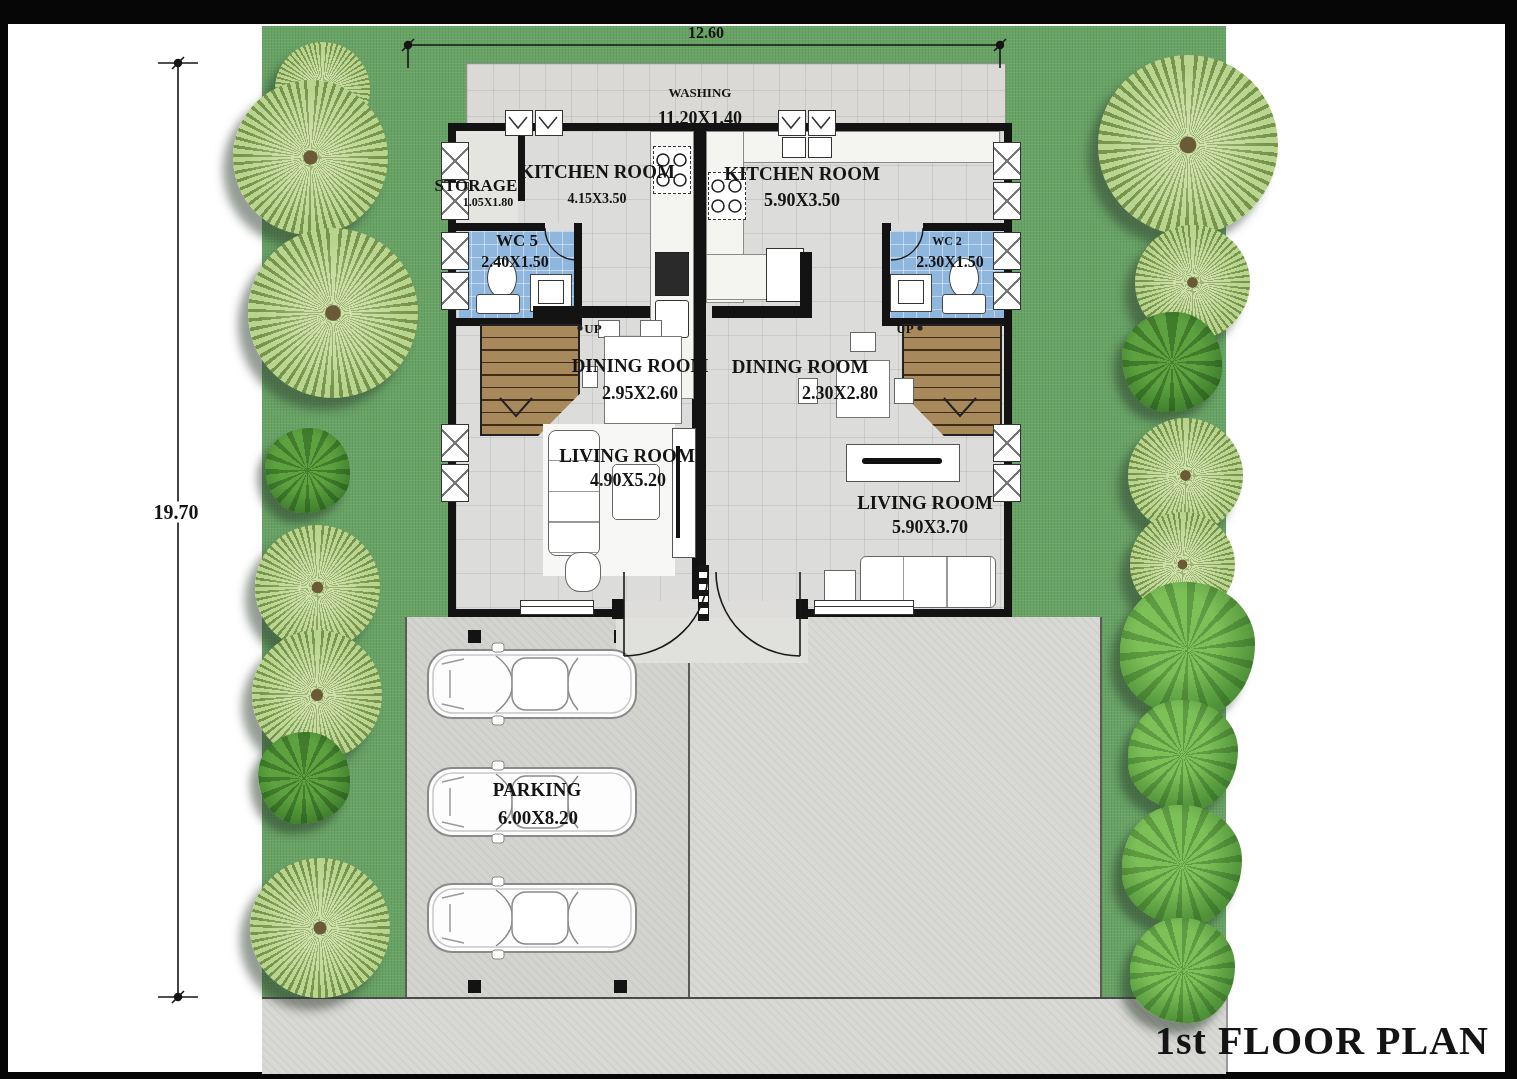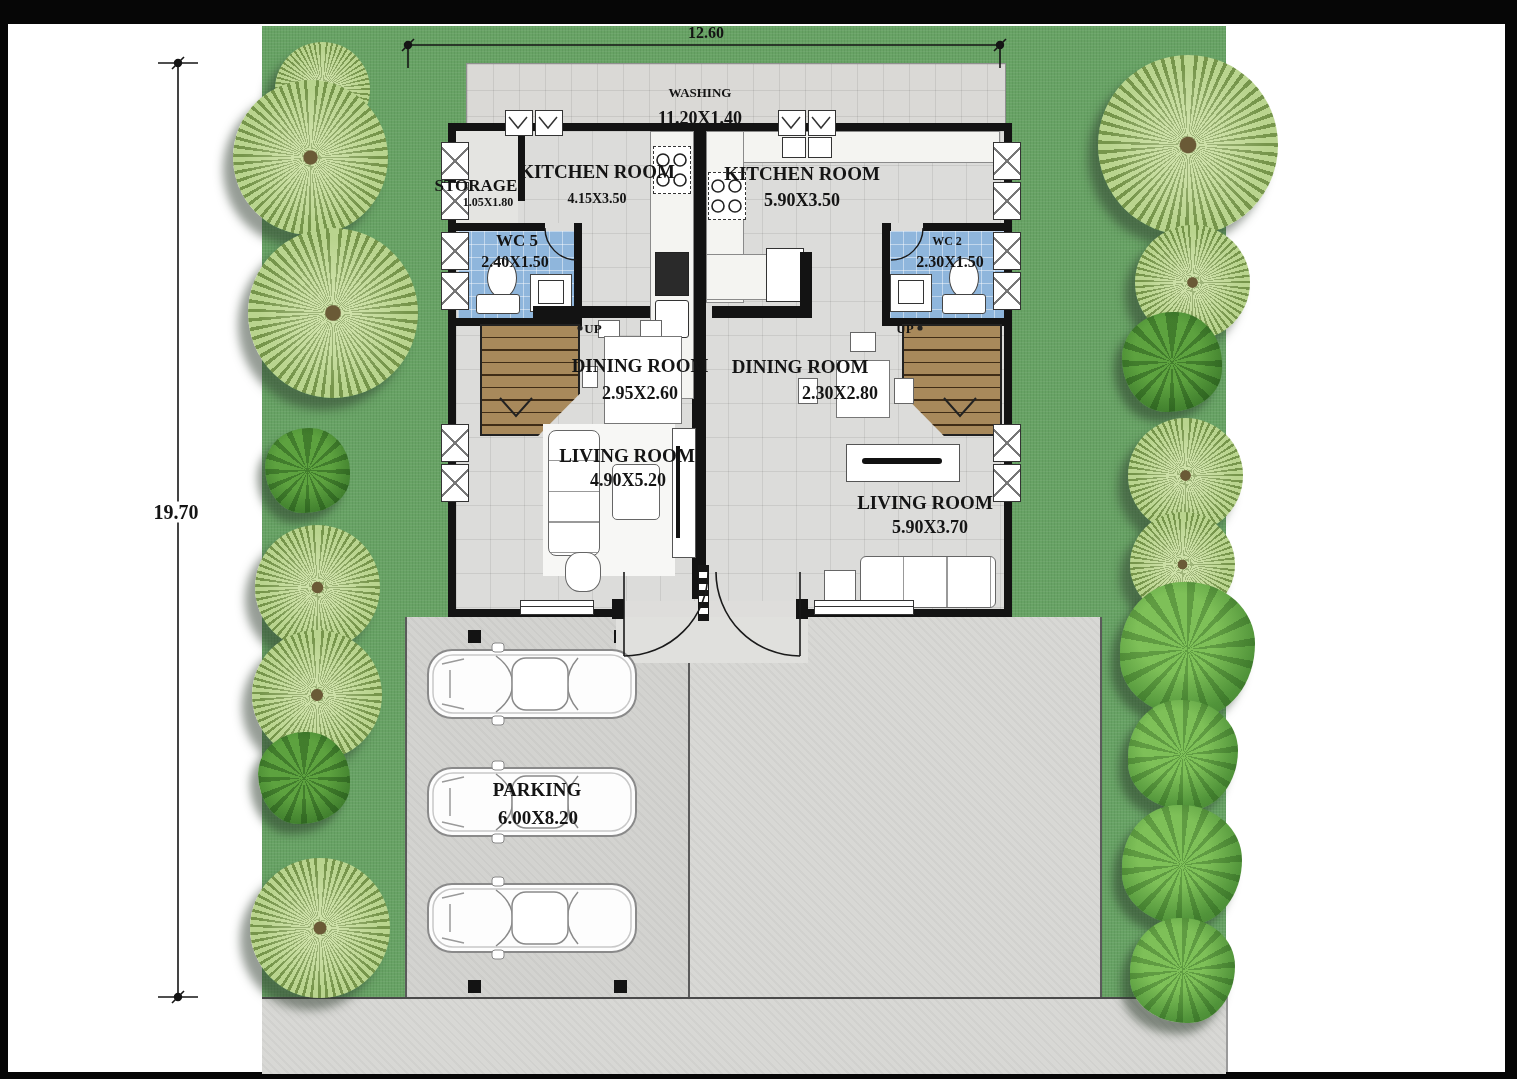--- a/index.html
+++ b/index.html
@@ -287,13 +287,14 @@
 
   <div class="lbl" style="left:627px;top:456px;font-size:19px;">LIVING ROOM</div>
   <div class="lbl" style="left:628px;top:480px;font-size:18px;">4.90X5.20</div>
 
   <div class="lbl" style="left:925px;top:503px;font-size:19px;">LIVING ROOM</div>
   <div class="lbl" style="left:930px;top:527px;font-size:18px;">5.90X3.70</div>
 
   <div class="lbl" style="left:537px;top:790px;font-size:19px;">PARKING</div>
   <div class="lbl" style="left:538px;top:818px;font-size:19px;">6.00X8.20</div>
 
+  <div class="lbl" style="left:1322px;top:1041px;font-size:40px;letter-spacing:1px;">1st FLOOR PLAN</div>
 </div>
 
 </body></html>

